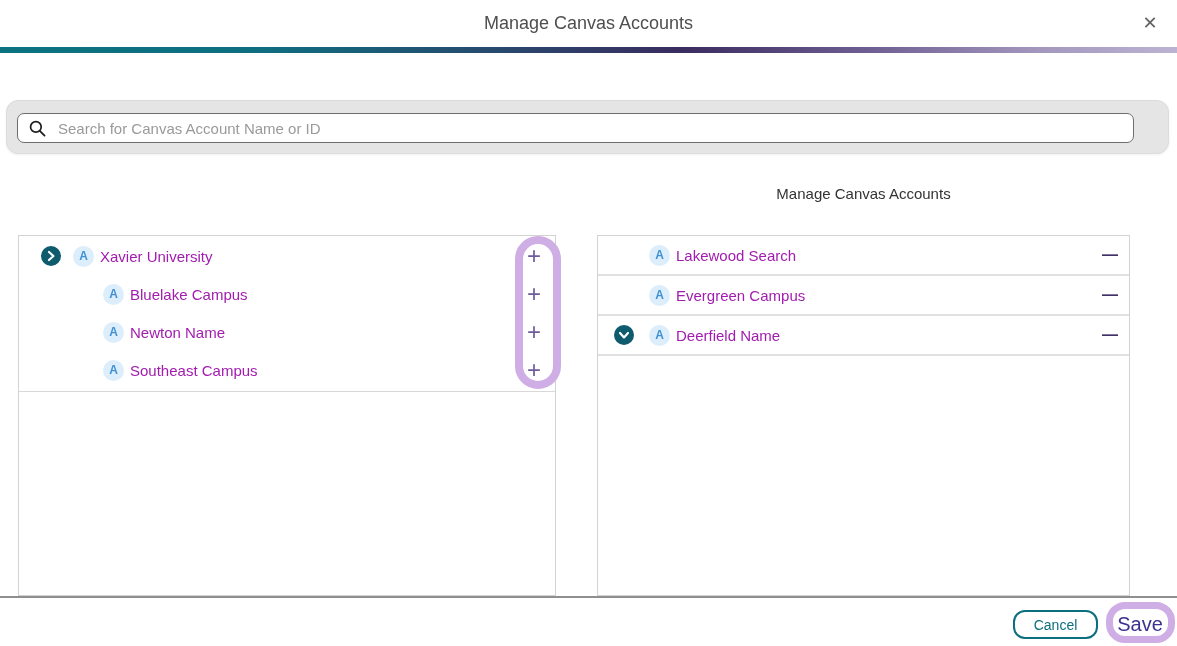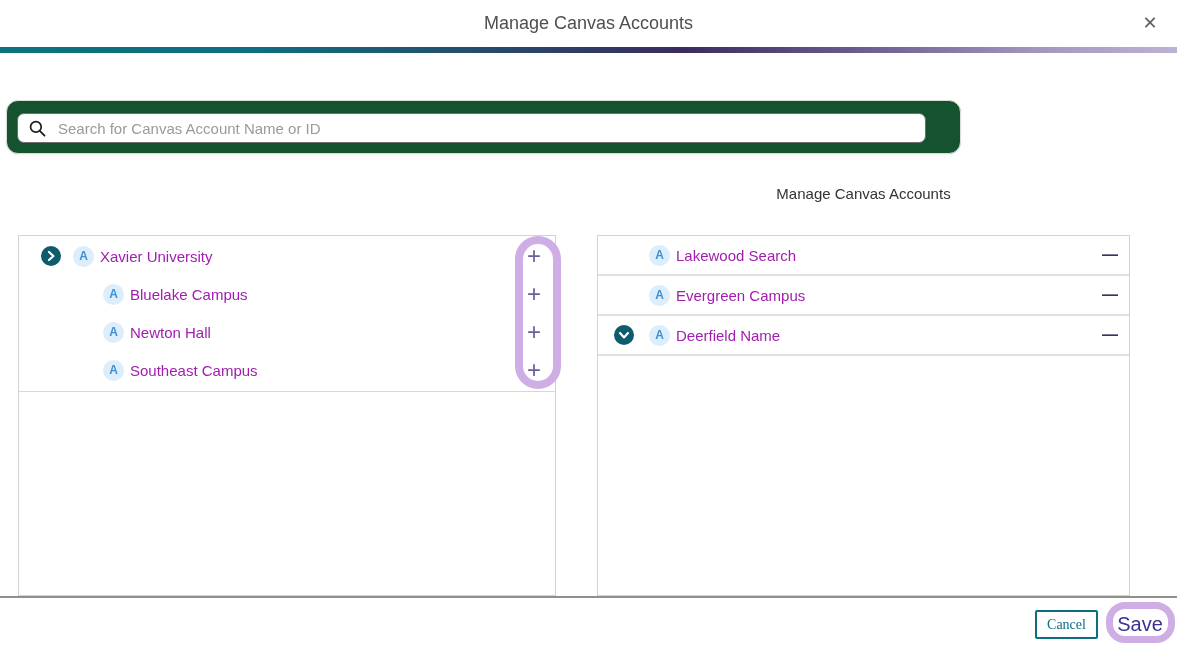--- a/index.html
+++ b/index.html
@@ -7,22 +7,22 @@
 
   
   .modal-title{position:absolute;top:0;left:0;right:0;height:47px;line-height:47px;text-align:center;
     font-size:18px;color:#4f4f4f;font-weight:400;margin:0;}
   .close-btn{position:absolute;top:8px;right:12px;width:30px;height:30px;background:none;border:none;
     font-size:18px;color:#646464;cursor:pointer;line-height:30px;padding:0;}
   .gradient-bar{position:absolute;top:47px;left:0;width:100%;height:6px;
     background:linear-gradient(90deg,#0c7280 0%,#0e6e7f 22%,#27496e 42%,#3a2c5e 58%,#6f5f92 74%,#a296bd 88%,#bcb3d3 100%);}
 
   
-  .search-card{position:absolute;left:6px;top:100px;width:955px;height:54px;border:1px solid #dcdcdc;
-    border-radius:12px;background:#14532d;box-shadow:0 1px 3px rgba(0,0,0,.06);box-sizing:border-box;}
+  .search-card{position:absolute;left:6px;top:100px;width:1163px;height:54px;border:1px solid #dcdcdc;
+    border-radius:12px;background:#e5e5e5;box-shadow:0 1px 3px rgba(0,0,0,.06);box-sizing:border-box;}
   .search-box{position:absolute;left:10px;top:12px;right:34px;height:30px;border:1px solid #6e6e6e;
     border-radius:7px;display:flex;align-items:center;padding:0 10px;background:#fff;box-sizing:border-box;}
   .search-box svg{flex:none;margin-right:11px;}
   .search-input{border:none;outline:none;flex:1;font-size:15px;color:#333;background:transparent;font-family:inherit;padding:0;}
   .search-input::placeholder{color:#9a9a9a;}
 
   
   .col-header{position:absolute;top:185px;font-size:15px;font-weight:500;color:#333;text-align:center;}
   .col-header.left{left:18px;width:538px;}
   .col-header.right{left:597px;width:533px;}
@@ -50,22 +50,22 @@
     padding:0;cursor:pointer;font-family:inherit;letter-spacing:-1px;}
 
   
   .annotation-ring{position:absolute;border:8px solid #cfaee6;border-radius:26px;pointer-events:none;
     background:transparent;box-sizing:border-box;}
   .plus-ring{left:515px;top:236px;width:46px;height:153px;}
   .save-ring{left:1106px;top:602px;width:69px;height:41px;border-width:7px;border-radius:19px;}
 
   
   .footer{position:absolute;left:0;top:596px;width:100%;height:50px;background:#fff;border-top:2px solid #8f8f8f;box-sizing:border-box;}
-  .cancel-btn{position:absolute;top:12px;right:79px;width:63px;height:29px;background:#fff;border:2px solid #0c6f7f;
-    border-radius:2px;color:#0c6f7f;font-size:14px;font-family:Liberation Serif, serif;cursor:pointer;box-sizing:border-box;padding:0;}
+  .cancel-btn{position:absolute;top:12px;right:79px;width:85px;height:29px;background:#fff;border:2px solid #0c6f7f;
+    border-radius:12px;color:#0c6f7f;font-size:14px;font-family:Liberation Sans, sans-serif;cursor:pointer;box-sizing:border-box;padding:0;}
   .save-btn{position:absolute;top:13px;right:10px;width:54px;height:26px;background:#fff;border:none;border-radius:6px;
     color:#3b3191;font-size:20px;font-weight:500;font-family:inherit;cursor:pointer;padding:0;}
 </style>
 </head>
 <body>
 
 <div class="stage">
 
   <h1 class="modal-title">Manage Canvas Accounts</h1>
   <button class="close-btn">✕</button>
@@ -96,21 +96,21 @@
           <span class="rlabel">Xavier University</span>
           <button class="plus-btn">+</button>
         </div>
         <div class="lrow indent">
           <span class="avatar">A</span>
           <span class="rlabel">Bluelake Campus</span>
           <button class="plus-btn">+</button>
         </div>
         <div class="lrow indent">
           <span class="avatar">A</span>
-          <span class="rlabel">Newton Hall</span>
+          <span class="rlabel">Newton Name</span>
           <button class="plus-btn">+</button>
         </div>
         <div class="lrow indent">
           <span class="avatar">A</span>
           <span class="rlabel">Southeast Campus</span>
           <button class="plus-btn">+</button>
         </div>
       </div>
   </div>
 

